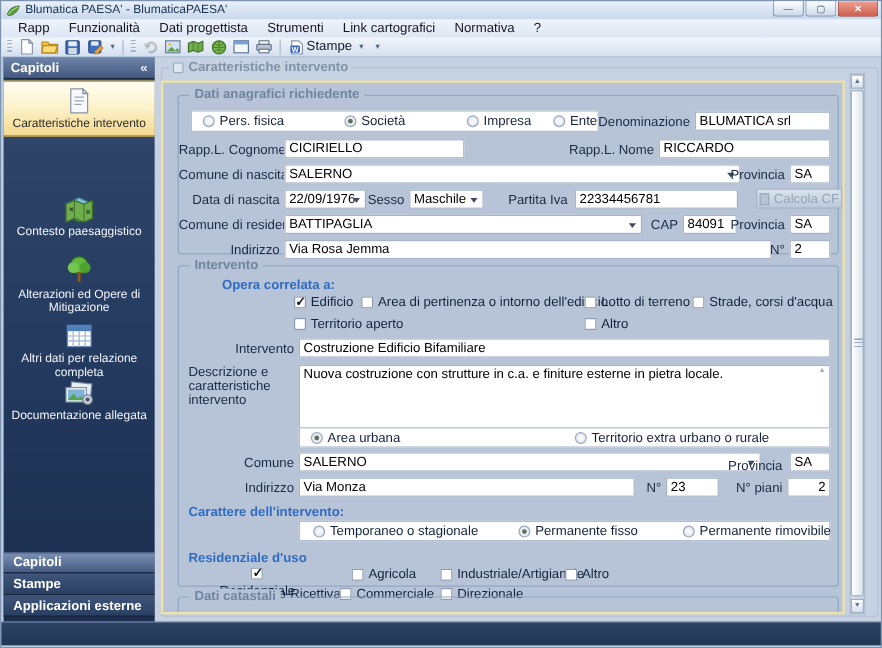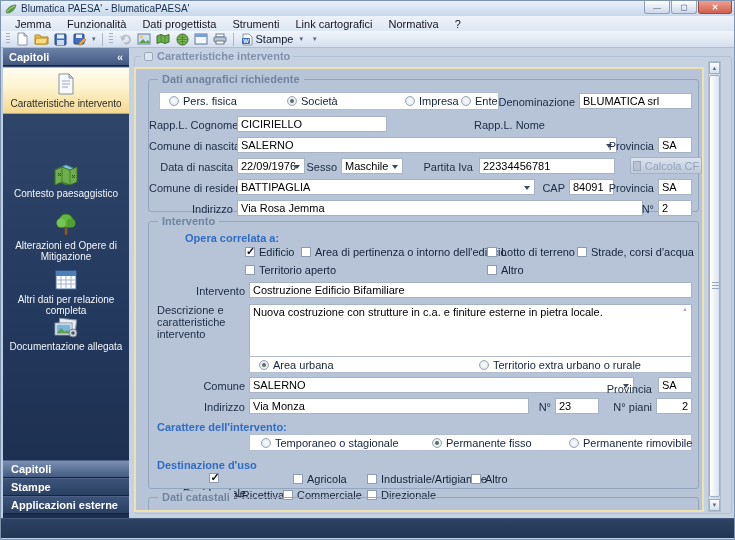--- a/index.html
+++ b/index.html
@@ -145,21 +145,21 @@
       <div class="win-btn">
           <span>▢</span>
         </div>
       <div class="win-btn close">
           <span>✕</span>
         </div>
     </div>
   </div>
 
   <div class="menubar">
-    <span class="menu-item">Jemma</span>
+    <span class="menu-item">Rapp</span>
     <span class="menu-item">Funzionalità</span>
     <span class="menu-item">Dati progettista</span>
     <span class="menu-item">Strumenti</span>
     <span class="menu-item">Link cartografici</span>
     <span class="menu-item">Normativa</span>
     <span class="menu-item">?</span>
   </div>
 
   <div class="toolbar">
     <div class="tb-grip"></div>
@@ -331,34 +331,35 @@
 
         <div class="wstrip" style="left:10px; top:12px; width:340px; height:18px;"></div>
         <div class="opt" style="left:20px; top:15px;">
           <span class="rd"></span>
           <span>Pers. fisica</span>
         </div>
         <div class="opt" style="left:138px; top:15px;">
           <span class="rd on"></span>
           <span>Società</span>
         </div>
-        <div class="opt" style="left:256px; top:15px;">
+        <div class="opt" style="left:240px; top:15px;">
           <span class="rd"></span>
           <span>Impresa</span>
         </div>
         <div class="opt" style="left:312px; top:15px;">
           <span class="rd"></span>
           <span>Ente</span>
         </div>
         <span class="lbl" style="left:346px; top:16px; width:80px;">Denominazione</span>
         <div class="input" style="left:430px; top:13px; width:113px;">BLUMATICA srl</div>
 
         <span class="lbl" style="left:0px; top:39px; width:84px;">Rapp.L. Cognome</span>
         <div class="input" style="left:88px; top:36px; width:150px;">CICIRIELLO</div>
         <span class="lbl" style="left:316px; top:39px; width:80px;">Rapp.L. Nome</span>
+        <div class="input" style="left:400px; top:36px; width:143px;">RICCARDO</div>
 
         <span class="lbl" style="left:0px; top:60px; width:84px;">Comune di nascita</span>
         <div class="input select" style="left:88px; top:57px; width:380px;">SALERNO</div>
         <span class="lbl" style="left:458px; top:60px; width:47px;">Provincia</span>
         <div class="input" style="left:509px; top:57px; width:34px;">SA</div>
 
         <span class="lbl" style="left:0px; top:81px; width:84px;">Data di nascita</span>
         <div class="input select" style="left:88px; top:78px; width:68px;">22/09/1976</div>
         <span class="lbl" style="left:156px; top:81px; width:32px;">Sesso</span>
         <div class="input select" style="left:192px; top:78px; width:62px;">Maschile</div>
@@ -454,21 +455,21 @@
         </div>
         <div class="opt" style="left:283px; top:215px;">
           <span class="rd on"></span>
           <span>Permanente fisso</span>
         </div>
         <div class="opt" style="left:420px; top:215px;">
           <span class="rd"></span>
           <span>Permanente rimovibile</span>
         </div>
 
-        <span class="blue-lbl" style="left:8px; top:237px;">Destinazione d'uso</span>
+        <span class="blue-lbl" style="left:8px; top:237px;">Residenziale d'uso</span>
         <div class="opt" style="left:34px; top:251px;flex-direction:column;">
           <span class="cb on"></span>
           <span>Residenziale</span>
         </div>
         <div class="opt" style="left:144px; top:251px;">
           <span class="cb"></span>
           <span>Agricola</span>
         </div>
         <div class="opt" style="left:218px; top:251px;">
           <span class="cb"></span>

